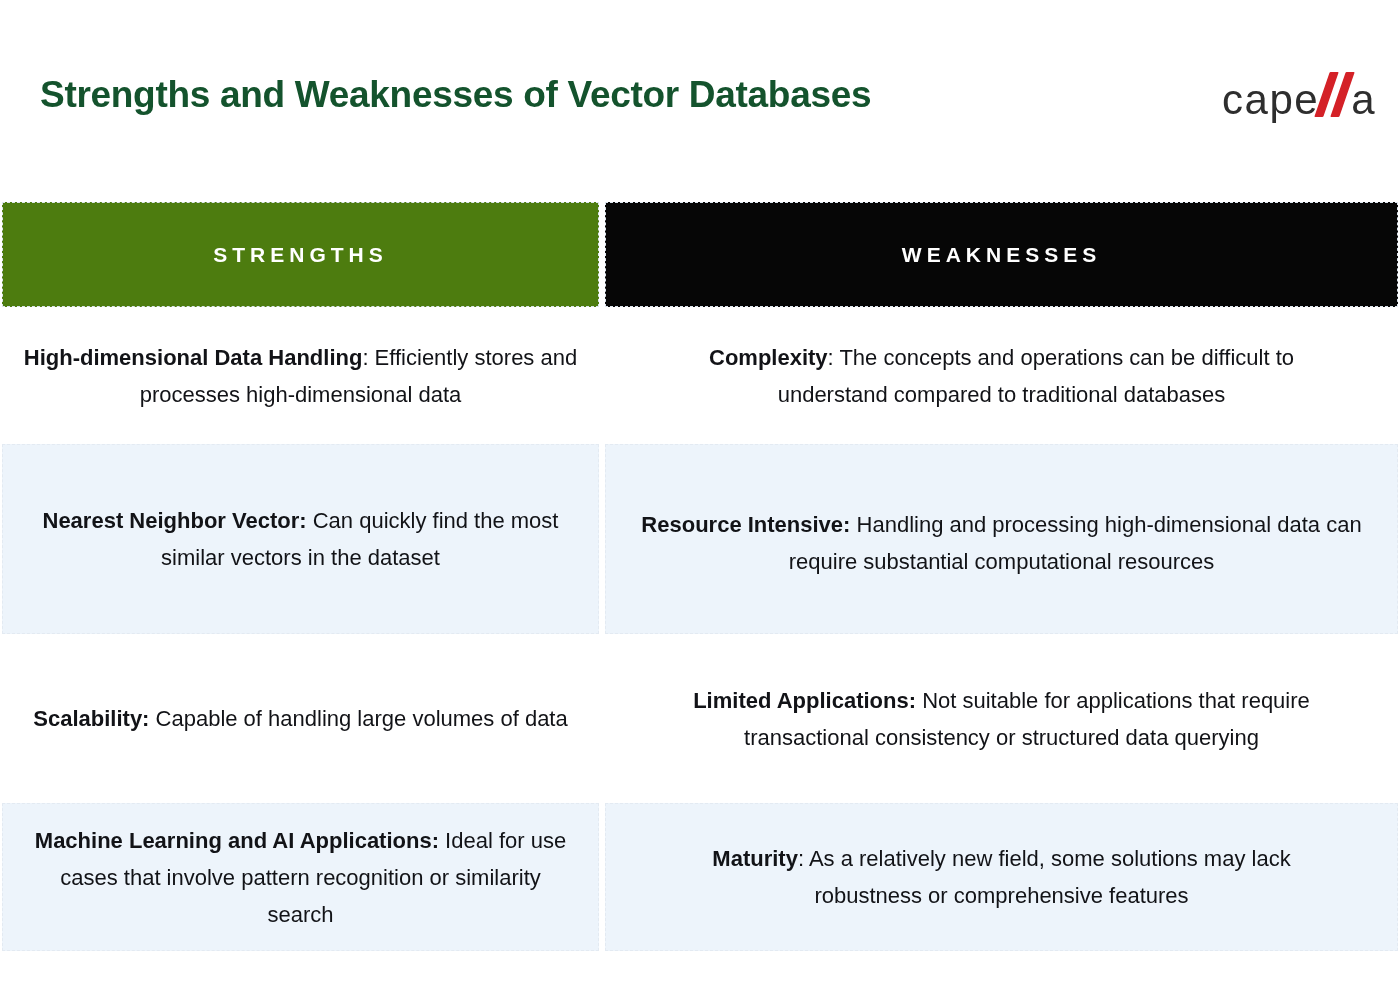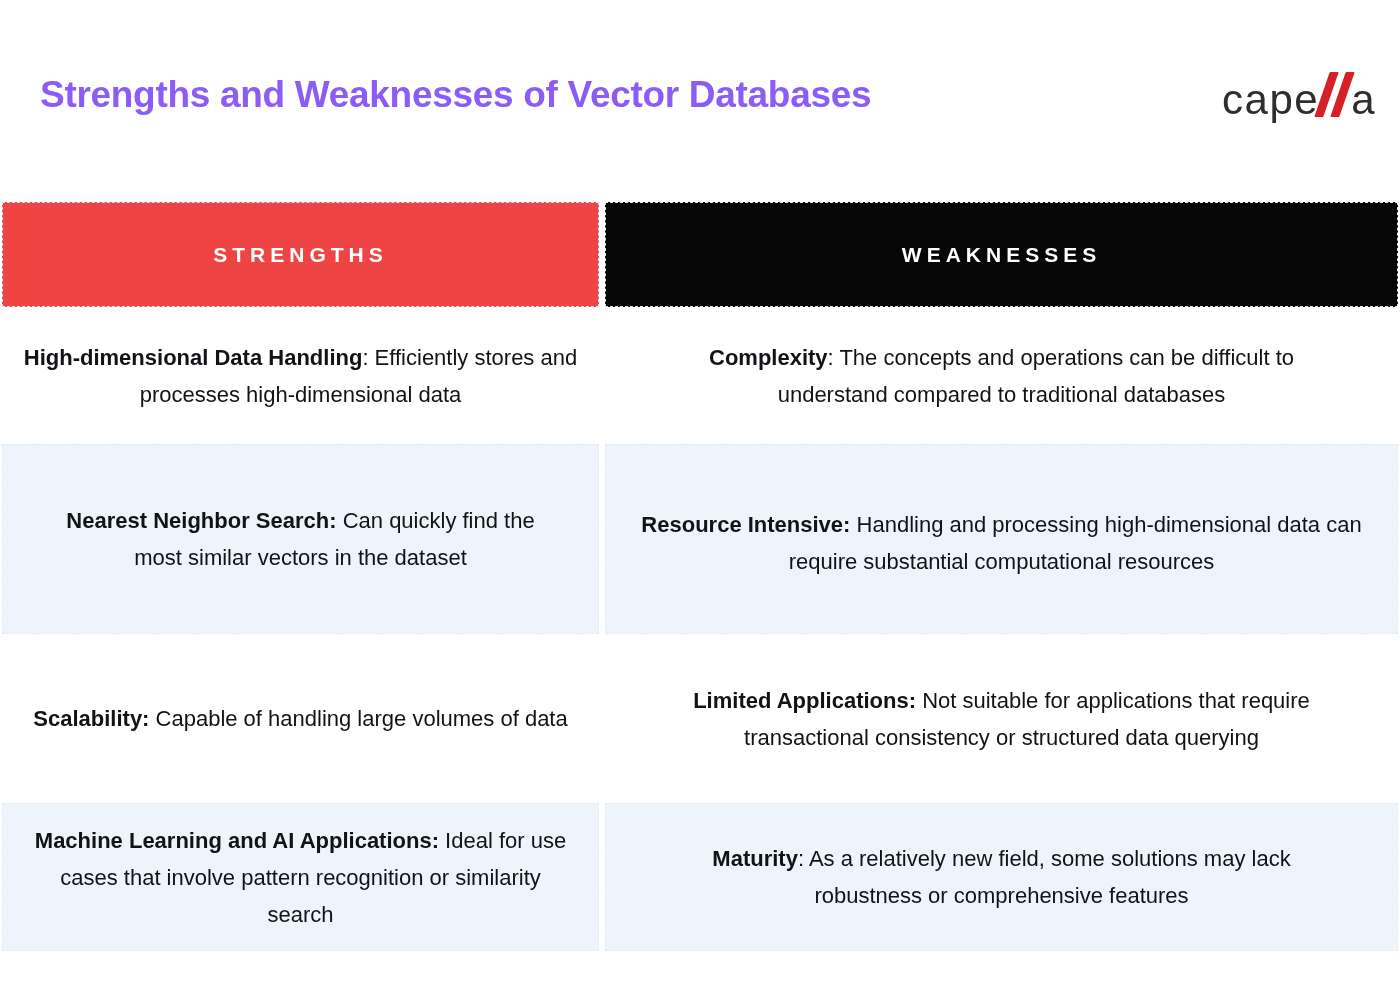--- a/index.html
+++ b/index.html
@@ -4,21 +4,21 @@
 <style>
   * { margin:0; padding:0; box-sizing:border-box; }
   html,body { width:1400px; height:1000px; background:#ffffff; overflow:hidden;
               font-family:"Liberation Sans", sans-serif; }
   .page { position:relative; width:1400px; height:1000px; background:#ffffff; }
 
   
   .page-title {
     position:absolute; left:40px; top:74px;
     font-size:37px; font-weight:800; letter-spacing:-0.3px;
-    color:#8b5cf6; white-space:nowrap;
+    color:#14532d; white-space:nowrap;
   }
   .logo {
     position:absolute; right:24px; top:72px;
     font-size:42px; font-weight:300; color:#2e2e2e;
     letter-spacing:1.5px; white-space:nowrap;
   }
   .logo .slash {
     display:inline-block; width:9px; height:45px;
     background:#d42127; transform:skewX(-19deg);
     border-radius:1px; vertical-align:-3px; margin:0 2px 0 3px;
@@ -29,21 +29,21 @@
   .table {
     position:absolute; top:202px; left:2px; right:2px;
     display:grid; grid-template-columns:597px 1fr; column-gap:6px;
     background:#ffffff;
   }
   .cell {
     display:flex; align-items:center; justify-content:center;
     text-align:center;
   }
   .head { height:105px; outline:1px dashed #dde5ee; outline-offset:-1px; }
-  .head-blue  { background:#ef4444; }
+  .head-blue  { background:#4d7c0f; }
   .head-black { background:#060606; }
   .head-label {
     color:#ffffff; font-size:21px; font-weight:700; letter-spacing:5px;
   }
   .r1 { height:137px; background:#ffffff; }
   .r2 { height:190px; background:#edf4fb; outline:1px dashed #e3eaf2; outline-offset:-1px; }
   .r3 { height:169px; background:#ffffff; }
   .r4 { height:148px; background:#edf4fb; outline:1px dashed #e3eaf2; outline-offset:-1px; }
 
   .cell p { font-size:22px; line-height:37px; color:#121317; }
@@ -80,21 +80,21 @@
     </div>
 
     <div class="cell r1 w-r1L">
       <p><b>High-dimensional Data Handling</b><span>: Efficiently stores and processes high-dimensional data</span></p>
     </div>
     <div class="cell r1 w-r1R">
       <p><b>Complexity</b><span>: The concepts and operations can be difficult to understand compared to traditional databases</span></p>
     </div>
 
     <div class="cell r2 w-r2L">
-      <p><b>Nearest Neighbor Search:</b><span> Can quickly find the most similar vectors in the dataset</span></p>
+      <p><b>Nearest Neighbor Vector:</b><span> Can quickly find the most similar vectors in the dataset</span></p>
     </div>
     <div class="cell r2 w-r2R">
       <p><b>Resource Intensive:</b><span> Handling and processing high-dimensional data can require substantial computational resources</span></p>
     </div>
 
     <div class="cell r3 w-r3L">
       <p><b>Scalability:</b><span> Capable of handling large volumes of data</span></p>
     </div>
     <div class="cell r3 w-r3R">
       <p><b>Limited Applications:</b><span> Not suitable for applications that require transactional consistency or structured data querying</span></p>

